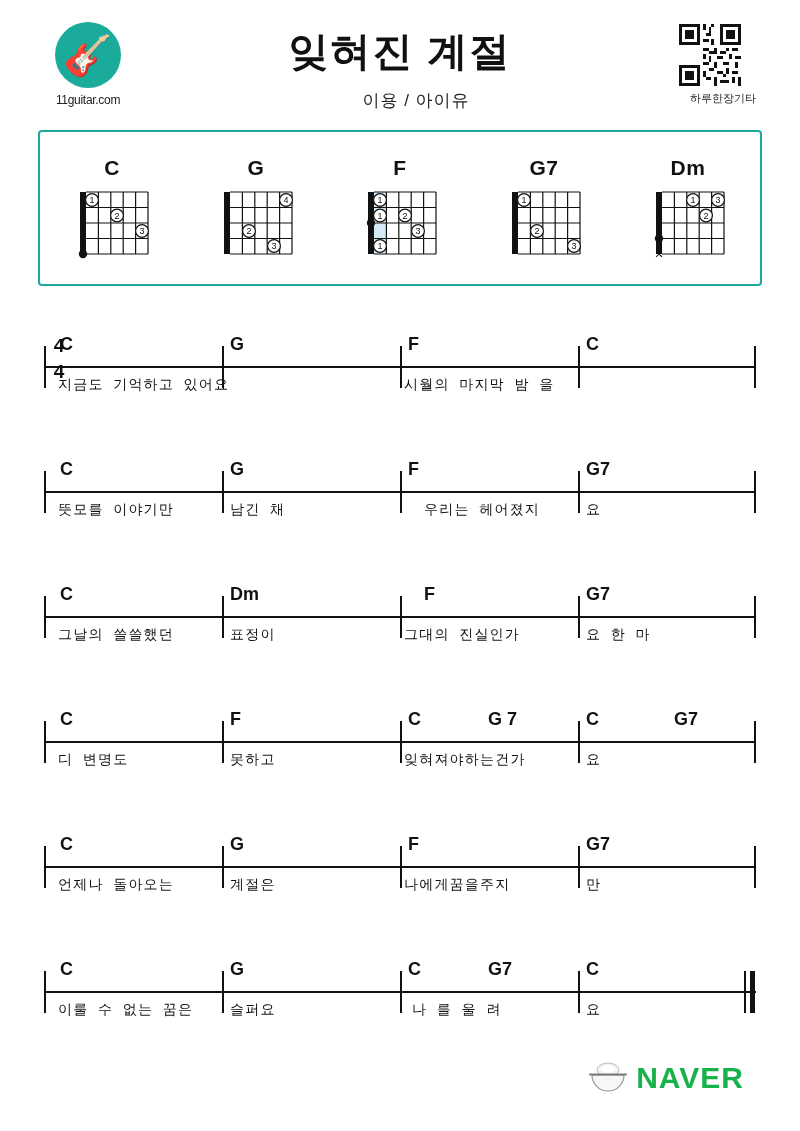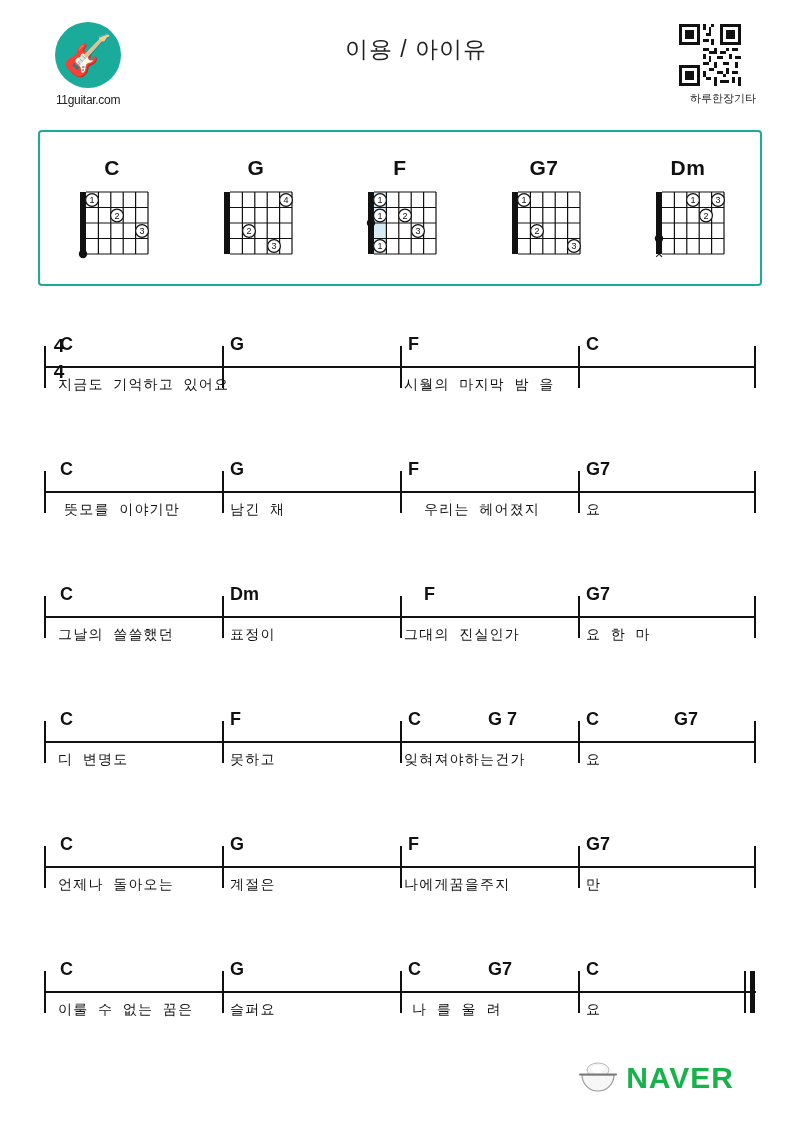--- a/index.html
+++ b/index.html
@@ -55,21 +55,21 @@
     text-align: center;
   }
   .song-title {
     font-size: 40px;
     font-weight: bold;
     letter-spacing: 2px;
     color: #111;
   }
   .song-sub {
     margin-top: 10px;
-    font-size: 23px;
+    font-size: 17px;
     color: #222;
     letter-spacing: 1px;
     padding-left: 32px;
   }
 
   .qr-wrap {
     position: absolute;
     right: 44px;
     top: 24px;
     width: 92px;
@@ -193,21 +193,21 @@
 
   
   .footer {
     position: absolute;
     left: 0; right: 0;
     bottom: 26px;
     height: 44px;
   }
   .naver-wrap {
     position: absolute;
-    right: 52px;
+    right: 42px;
     top: 0;
     display: flex;
     align-items: center;
   }
   .naver-icon {
     width: 40px;
     height: 34px;
     margin-right: 8px;
   }
   .naver-logo {
@@ -242,20 +242,21 @@
 <div class="header">
 
   <div class="logo">
     <div class="logo-circle">
       <div class="guitar">🎸</div>
     </div>
     <div class="logo-text">11guitar.com</div>
   </div>
 
   <div class="title-wrap">
+    <div class="song-title">잊혀진 계절</div>
     <div class="song-sub">이용 / 아이유</div>
   </div>
 
   <div class="qr-wrap">
     <svg class="qr" viewBox="0 0 21 21" shape-rendering="crispEdges">
       <rect width="21" height="21" fill="#fff"></rect>
       <g fill="#111">
         <rect x="0" y="0" width="7" height="1"></rect>
           <rect x="0" y="6" width="7" height="1"></rect>
         <rect x="0" y="0" width="1" height="7"></rect>
@@ -475,21 +476,21 @@
     <div class="staff"></div>
     <div class="bar" style="left:0px"></div>
     <div class="bar" style="left:178px"></div>
     <div class="bar" style="left:356px"></div>
     <div class="bar" style="left:534px"></div>
     <div class="bar" style="left:710px"></div>
     <div class="chordlabel" style="left:16px">C</div>
     <div class="chordlabel" style="left:186px">G</div>
     <div class="chordlabel" style="left:364px">F</div>
     <div class="chordlabel" style="left:542px">G7</div>
-    <div class="lyric" style="left:20px">뜻모를  이야기만</div>
+    <div class="lyric" style="left:14px">뜻모를  이야기만</div>
     <div class="lyric" style="left:186px">남긴 채</div>
     <div class="lyric" style="left:380px">우리는  헤어졌지</div>
     <div class="lyric" style="left:542px">요</div>
   </div>
 
   <div class="line">
     <div class="staff"></div>
     <div class="bar" style="left:0px"></div>
     <div class="bar" style="left:178px"></div>
     <div class="bar" style="left:356px"></div>

